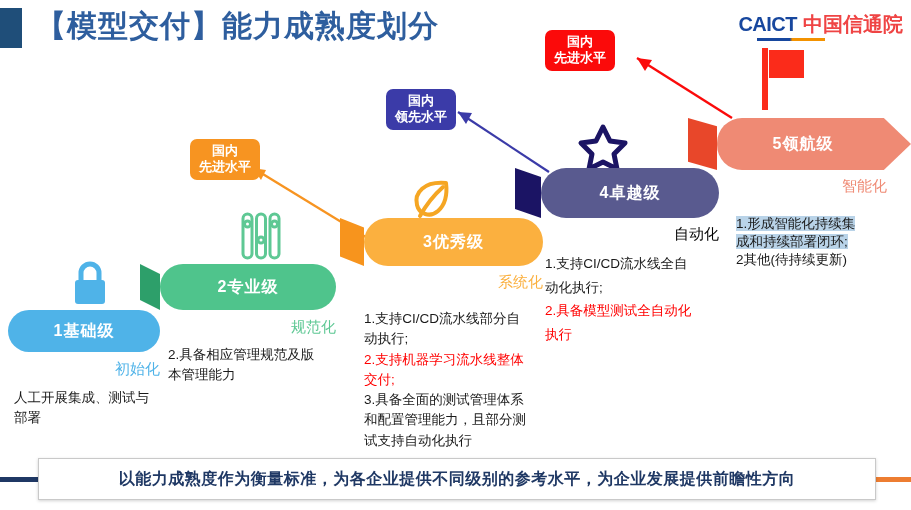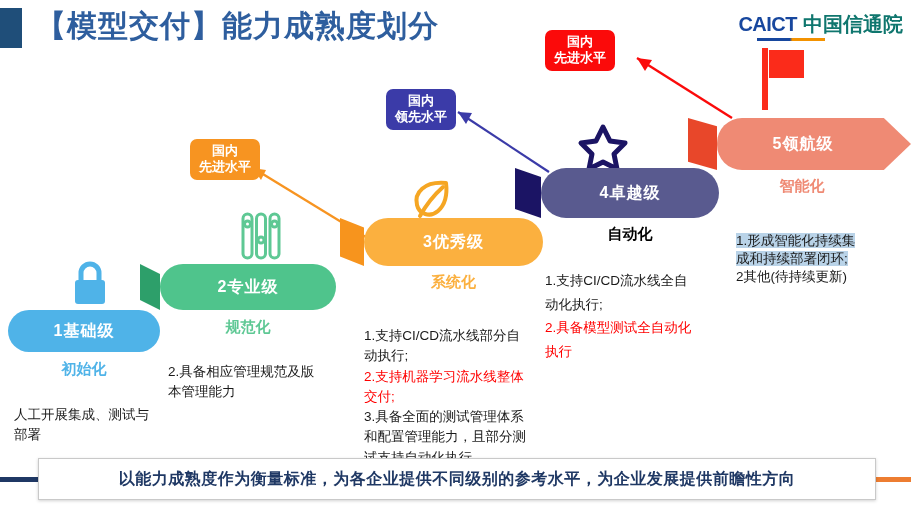--- a/index.html
+++ b/index.html
@@ -12,33 +12,33 @@
   }
   #stage{position:absolute;left:0;top:0;width:911px;height:510px;overflow:hidden;}
 
   
   .hdr-accent{position:absolute;left:0;top:8px;width:22px;height:40px;background:#1f4e79;}
   .hdr-title{position:absolute;left:36px;top:6px;font-size:30px;font-weight:bold;color:#2e5e9e;
     letter-spacing:1px;white-space:nowrap;}
   .logo{position:absolute;right:8px;top:14px;display:flex;align-items:flex-end;}
   .logo-caict{font-size:20px;font-weight:bold;color:#17479e;letter-spacing:-0.5px;line-height:1;
     font-family:"Liberation Sans",sans-serif;}
-  .logo-cn{font-size:20px;font-weight:bold;color:#0f766e;margin-left:6px;line-height:1;}
+  .logo-cn{font-size:20px;font-weight:bold;color:#ef4444;margin-left:6px;line-height:1;}
   .logo-underline{position:absolute;right:86px;top:38px;width:68px;height:3px;
     background:linear-gradient(to right,#17479e 0 48%, #f39200 52% 100%);}
 
   
   .step{position:absolute;}
   .step .face{position:absolute;left:0;top:0;width:100%;height:100%;
     display:flex;align-items:center;justify-content:center;border-radius:25px;}
   .step .side{position:absolute;top:0;}
   .step .label{color:#ffffff;font-size:16px;font-weight:bold;letter-spacing:1px;}
 
-  .sub{position:absolute;font-size:15px;font-weight:bold;text-align:center;}
-  .body-text{position:absolute;font-size:13.5px;color:#1a1a1a;line-height:1.5;margin-top:17px;}
+  .sub{position:absolute;font-size:15px;font-weight:normal;text-align:right;}
+  .body-text{position:absolute;font-size:13.5px;color:#1a1a1a;line-height:1.5;}
   .body-text .red{color:#ff0000;}
   .body-text .sel{background:#b9d3e8;}
 
   
   .callout{position:absolute;border-radius:7px;color:#fff;font-weight:bold;font-size:13px;
     text-align:center;line-height:1.25;padding:4px 9px;white-space:nowrap;}
 
   
   .icon{position:absolute;}
 

